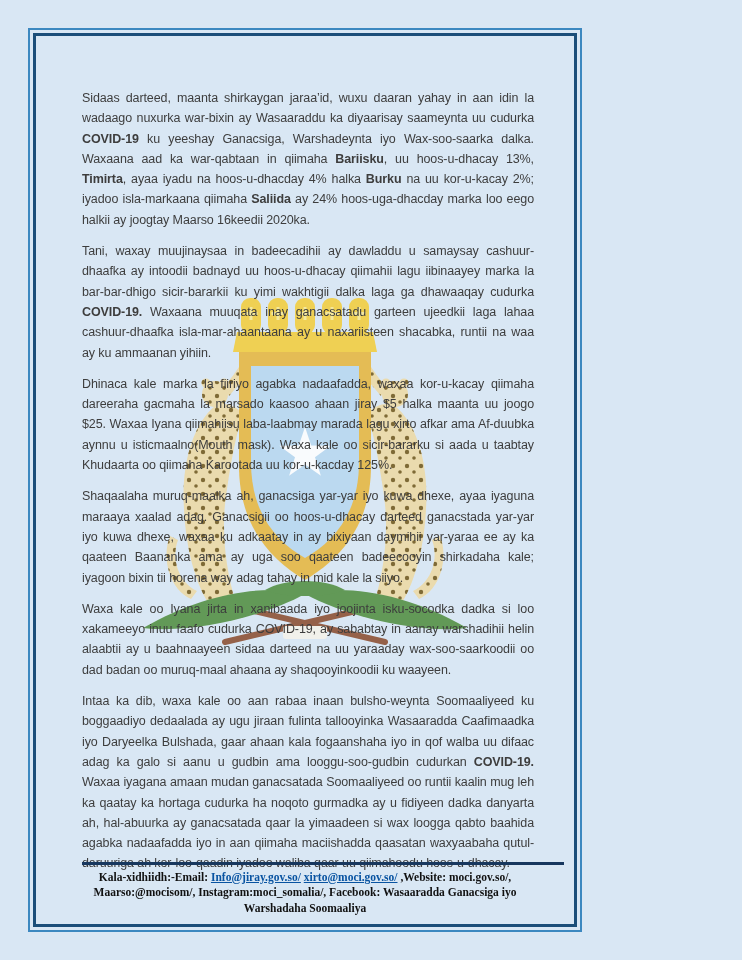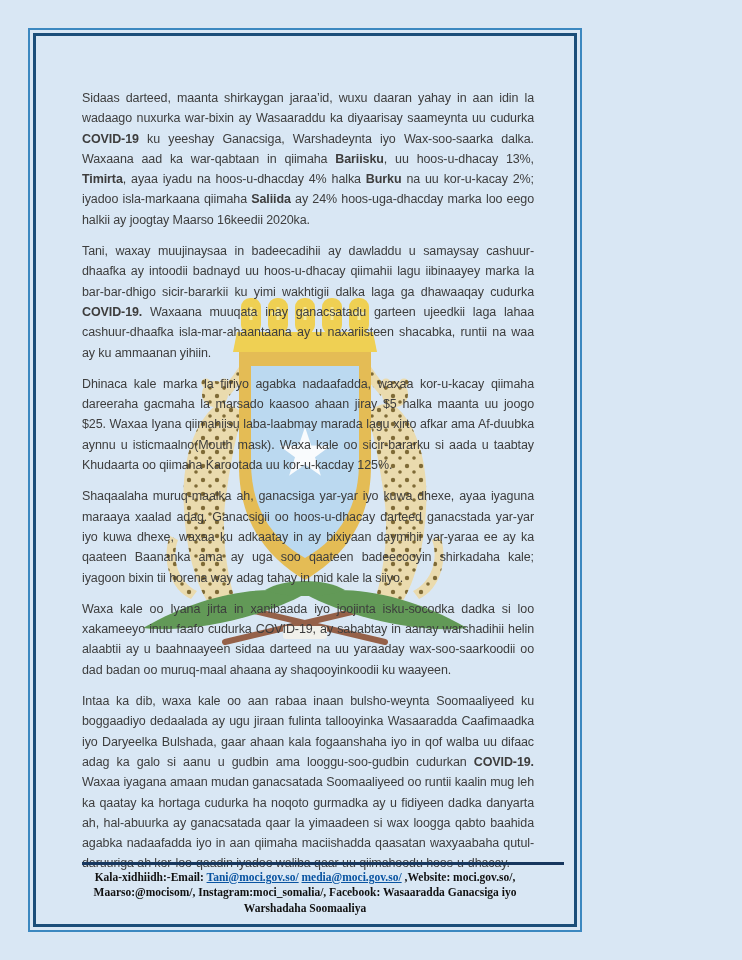--- a/index.html
+++ b/index.html
@@ -98,18 +98,18 @@
           <p class="para"><span>Sidaas darteed, maanta shirkaygan jaraa’id, wuxu daaran yahay in aan idin la wadaago nuxurka war-bixin ay Wasaaraddu ka diyaarisay saameynta uu cudurka </span><span class="b">COVID-19</span><span> ku yeeshay Ganacsiga, Warshadeynta iyo Wax-soo-saarka dalka. Waxaana aad ka war-qabtaan in qiimaha </span><span class="b">Bariisku</span><span>, uu hoos-u-dhacay 13%, </span><span class="b">Timirta</span><span>, ayaa iyadu na hoos-u-dhacday 4% halka </span><span class="b">Burku</span><span> na uu kor-u-kacay 2%; iyadoo isla-markaana qiimaha </span><span class="b">Saliida</span><span> ay 24% hoos-uga-dhacday marka loo eego halkii ay joogtay Maarso 16keedii 2020ka.</span></p>
           <p class="para"><span>Tani, waxay muujinaysaa in badeecadihii ay dawladdu u samaysay cashuur-dhaafka ay intoodii badnayd uu hoos-u-dhacay qiimahii lagu iibinaayey marka la bar-bar-dhigo sicir-bararkii ku yimi wakhtigii dalka laga ga dhawaaqay cudurka </span><span class="b">COVID-19.</span><span> Waxaana muuqata inay ganacsatadu garteen ujeedkii laga lahaa cashuur-dhaafka isla-mar-ahaantaana ay u naxariisteen shacabka, runtii na waa ay ku ammaanan yihiin.</span></p>
           <p class="para"><span>Dhinaca kale marka la fiiriyo agabka nadaafadda, waxaa kor-u-kacay qiimaha dareeraha gacmaha la marsado kaasoo ahaan jiray $5 halka maanta uu joogo $25. Waxaa Iyana qiimahiisu laba-laabmay marada lagu xirto afkar ama Af-duubka aynnu u isticmaalno(Mouth mask). Waxa kale oo sicir-bararku si aada u taabtay Khudaarta oo qiimaha Karootada uu kor-u-kacday 125%.</span></p>
           <p class="para"><span>Shaqaalaha muruq-maalka ah, ganacsiga yar-yar iyo kuwa dhexe, ayaa iyaguna maraaya xaalad adag. Ganacsigii oo hoos-u-dhacay darteed ganacstada yar-yar iyo kuwa dhexe, waxaa ku adkaatay in ay bixiyaan daymihii yar-yaraa ee ay ka qaateen Baananka ama ay uga soo qaateen badeecooyin shirkadaha kale; iyagoon bixin tii horena way adag tahay in mid kale la siiyo.</span></p>
           <p class="para"><span>Waxa kale oo Iyana jirta in xanibaada iyo joojinta isku-socodka dadka si loo xakameeyo inuu faafo cudurka COVID-19, ay sababtay in aanay warshadihii helin alaabtii ay u baahnaayeen sidaa darteed na uu yaraaday wax-soo-saarkoodii oo dad badan oo muruq-maal ahaana ay shaqooyinkoodii ku waayeen.</span></p>
           <p class="para"><span>Intaa ka dib, waxa kale oo aan rabaa inaan bulsho-weynta Soomaaliyeed ku boggaadiyo dedaalada ay ugu jiraan fulinta tallooyinka Wasaaradda Caafimaadka iyo Daryeelka Bulshada, gaar ahaan kala fogaanshaha iyo in qof walba uu difaac adag ka galo si aanu u gudbin ama looggu-soo-gudbin cudurkan </span><span class="b">COVID-19.</span><span> Waxaa iyagana amaan mudan ganacsatada Soomaaliyeed oo runtii kaalin mug leh ka qaatay ka hortaga cudurka ha noqoto gurmadka ay u fidiyeen dadka danyarta ah, hal-abuurka ay ganacsatada qaar la yimaadeen si wax loogga qabto baahida agabka nadaafadda iyo in aan qiimaha maciishadda qaasatan waxyaabaha qutul-daruuriga ah kor-loo-qaadin iyadoo waliba qaar uu qiimahoodu hoos-u-dhacay.</span></p>
         </div>
 
       <div class="footer">
         <div class="footer-rule"></div>
-        <p class="footer-text" id="footer-text"><span class="b">Kala-xidhiidh:-Email: </span><a href="#" class="b">Tani@moci.gov.so/</a><span class="b"> </span><a href="#" class="b">media@moci.gov.so/</a><span class="b"> ,Website: moci.gov.so/, Maarso:@mocisom/, Instagram:moci_somalia/, Facebook: Wasaaradda Ganacsiga iyo Warshadaha Soomaaliya</span></p>
+        <p class="footer-text" id="footer-text"><span class="b">Kala-xidhiidh:-Email: </span><a href="#" class="b">Info@jiray.gov.so/</a><span class="b"> </span><a href="#" class="b">xirto@moci.gov.so/</a><span class="b"> ,Website: moci.gov.so/, Maarso:@mocisom/, Instagram:moci_somalia/, Facebook: Wasaaradda Ganacsiga iyo Warshadaha Soomaaliya</span></p>
       </div>
 
     </div>
   </div>
 </div>
 
 </body></html>

